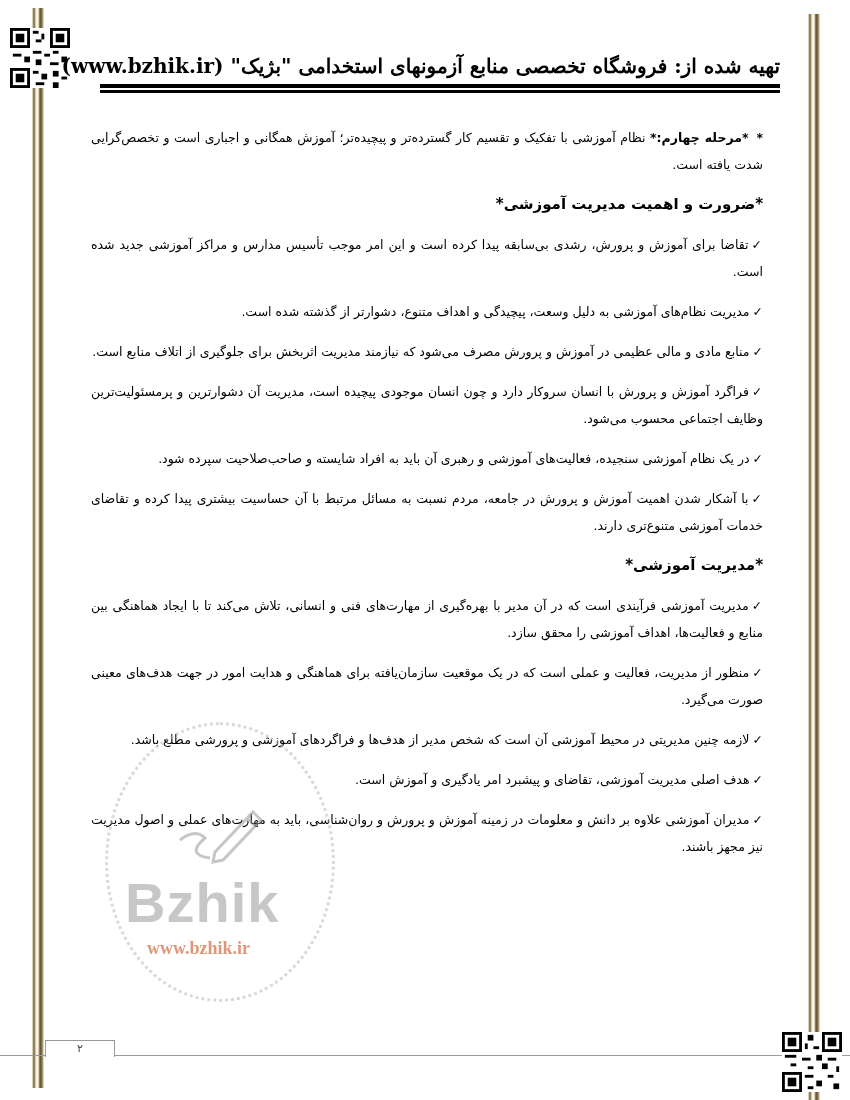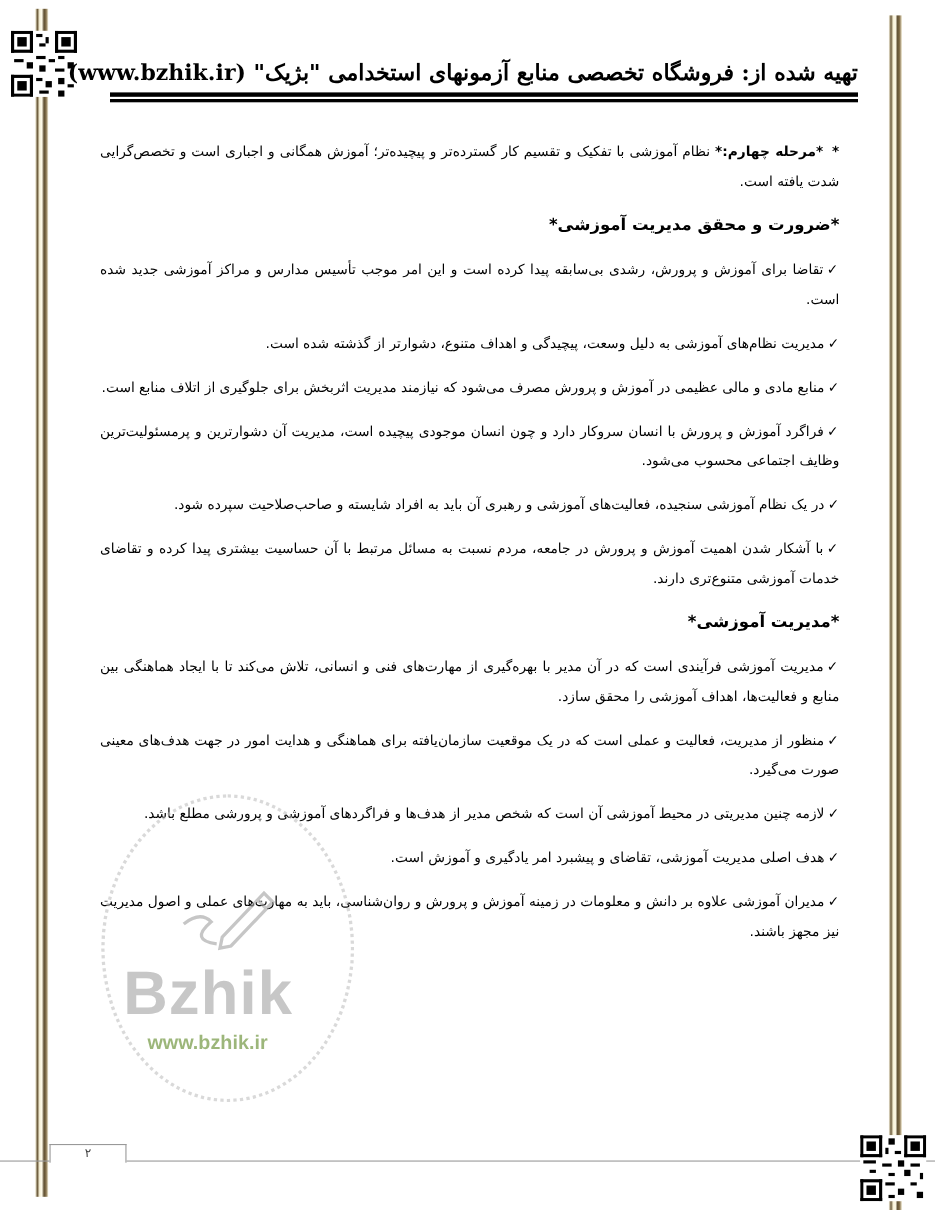--- a/index.html
+++ b/index.html
@@ -16,24 +16,24 @@
   .header { position:absolute; left:100px; top:52px; width:680px; }
   .header-title { direction:rtl; font-family:"DejaVu Serif", serif; font-weight:bold; font-size:20px; white-space:nowrap; line-height:28px; }
   .header-rule1 { height:4px; background:#000; margin-top:4px; }
   .header-rule2 { height:3px; background:#000; margin-top:2px; }
   .content { position:absolute; left:91px; top:124px; width:672px; direction:rtl; text-align:justify; font-size:12.5px; }
   .para { line-height:27px; margin:0 0 13px 0; }
   .heading { font-weight:bold; font-size:15px; line-height:26px; margin:4px 0 14px 0; }
   .bold { font-weight:bold; }
   .check { font-family:"DejaVu Sans", sans-serif; margin-left:3px; }
   .star { font-weight:bold; margin-left:8px; }
-  .watermark { position:absolute; left:92px; top:722px; width:230px; height:300px; opacity:0.55; pointer-events:none; }
+  .watermark { position:absolute; left:105px; top:722px; width:230px; height:300px; opacity:0.55; pointer-events:none; }
   .wm-circle { position:absolute; left:0; top:0; width:230px; height:280px; border-radius:50%; border:3px dotted #bbb; box-sizing:border-box; }
   .wm-brand { position:absolute; left:20px; top:148px; font-family:"Liberation Sans", sans-serif; font-weight:bold; font-size:56px; color:#9a9a9a; letter-spacing:1px; }
-  .wm-url { position:absolute; left:42px; top:216px; font-family:Liberation Sans, sans-serif; font-weight:bold; font-size:18px; color:#4d7c0f; }
+  .wm-url { position:absolute; left:42px; top:216px; font-family:Liberation Serif, serif; font-weight:bold; font-size:18px; color:#c2410c; }
   .wm-pen { position:absolute; left:70px; top:78px; }
   .footer-line { position:absolute; left:0; top:1055px; width:850px; height:1px; background:#999; }
   .page-tab { position:absolute; left:45px; top:1040px; width:68px; height:16px; border:1px solid #999; border-bottom:none; background:#fff; text-align:center; font-size:11px; line-height:16px; color:#444; }
 </style>
 </head>
 <body>
 
 <div class="vbar left"></div>
 <div class="vbar right"></div>
 
@@ -81,21 +81,21 @@
   <div class="header-title">تهیه شده از: فروشگاه تخصصی منابع آزمونهای استخدامی "بژیک" (www.bzhik.ir)</div>
   <div class="header-rule1"></div>
   <div class="header-rule2"></div>
 </div>
 
 <div class="content">
   <p class="para">
     <span class="star">*</span><span class="bold">*مرحله چهارم:*</span><span> نظام آموزشی با تفکیک و تقسیم کار گسترده‌تر و پیچیده‌تر؛ آموزش همگانی و اجباری است و تخصص‌گرایی شدت یافته است.</span>
   </p>
 
-  <div class="heading">*ضرورت و محقق مدیریت آموزشی*</div>
+  <div class="heading">*ضرورت و اهمیت مدیریت آموزشی*</div>
   <p class="para"><span class="check">✓</span><span>تقاضا برای آموزش و پرورش، رشدی بی‌سابقه پیدا کرده است و این امر موجب تأسیس مدارس و مراکز آموزشی جدید شده است.</span></p>
   <p class="para"><span class="check">✓</span><span>مدیریت نظام‌های آموزشی به دلیل وسعت، پیچیدگی و اهداف متنوع، دشوارتر از گذشته شده است.</span></p>
   <p class="para"><span class="check">✓</span><span>منابع مادی و مالی عظیمی در آموزش و پرورش مصرف می‌شود که نیازمند مدیریت اثربخش برای جلوگیری از اتلاف منابع است.</span></p>
   <p class="para"><span class="check">✓</span><span>فراگرد آموزش و پرورش با انسان سروکار دارد و چون انسان موجودی پیچیده است، مدیریت آن دشوارترین و پرمسئولیت‌ترین وظایف اجتماعی محسوب می‌شود.</span></p>
   <p class="para"><span class="check">✓</span><span>در یک نظام آموزشی سنجیده، فعالیت‌های آموزشی و رهبری آن باید به افراد شایسته و صاحب‌صلاحیت سپرده شود.</span></p>
   <p class="para"><span class="check">✓</span><span>با آشکار شدن اهمیت آموزش و پرورش در جامعه، مردم نسبت به مسائل مرتبط با آن حساسیت بیشتری پیدا کرده و تقاضای خدمات آموزشی متنوع‌تری دارند.</span></p>
 
   <div class="heading">*مدیریت آموزشی*</div>
   <p class="para"><span class="check">✓</span><span>مدیریت آموزشی فرآیندی است که در آن مدیر با بهره‌گیری از مهارت‌های فنی و انسانی، تلاش می‌کند تا با ایجاد هماهنگی بین منابع و فعالیت‌ها، اهداف آموزشی را محقق سازد.</span></p>
   <p class="para"><span class="check">✓</span><span>منظور از مدیریت، فعالیت و عملی است که در یک موقعیت سازمان‌یافته برای هماهنگی و هدایت امور در جهت هدف‌های معینی صورت می‌گیرد.</span></p>

